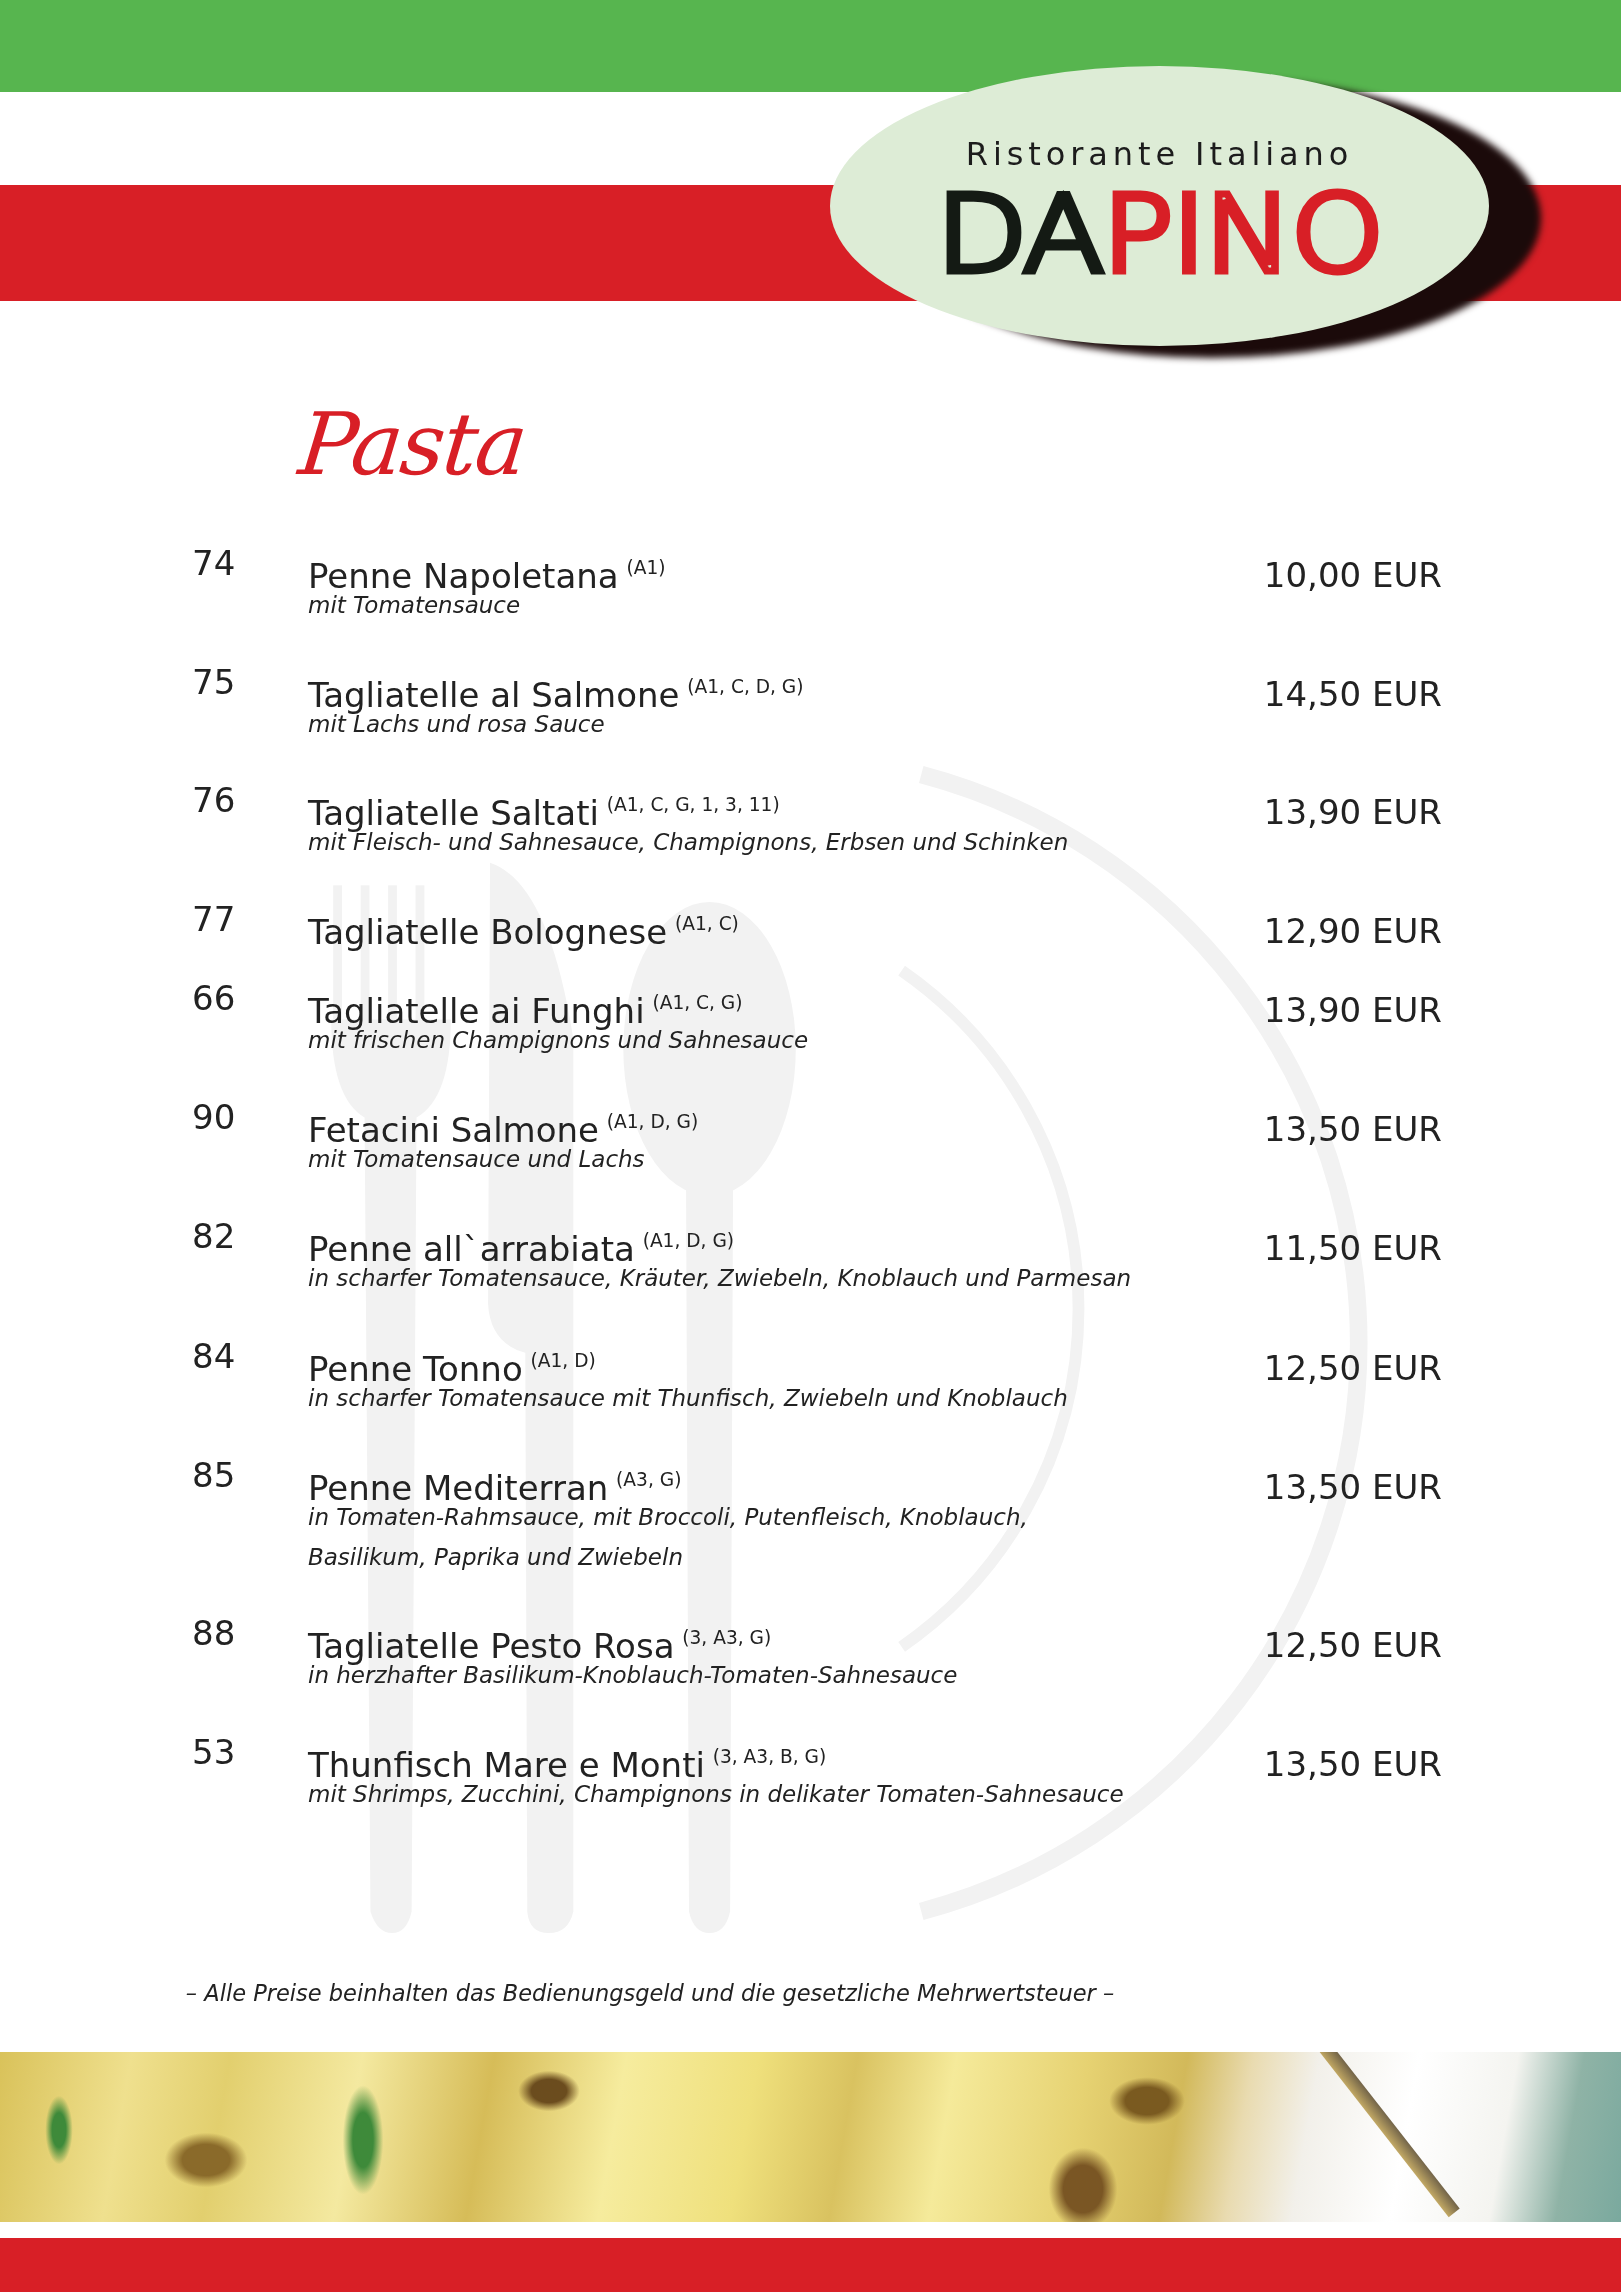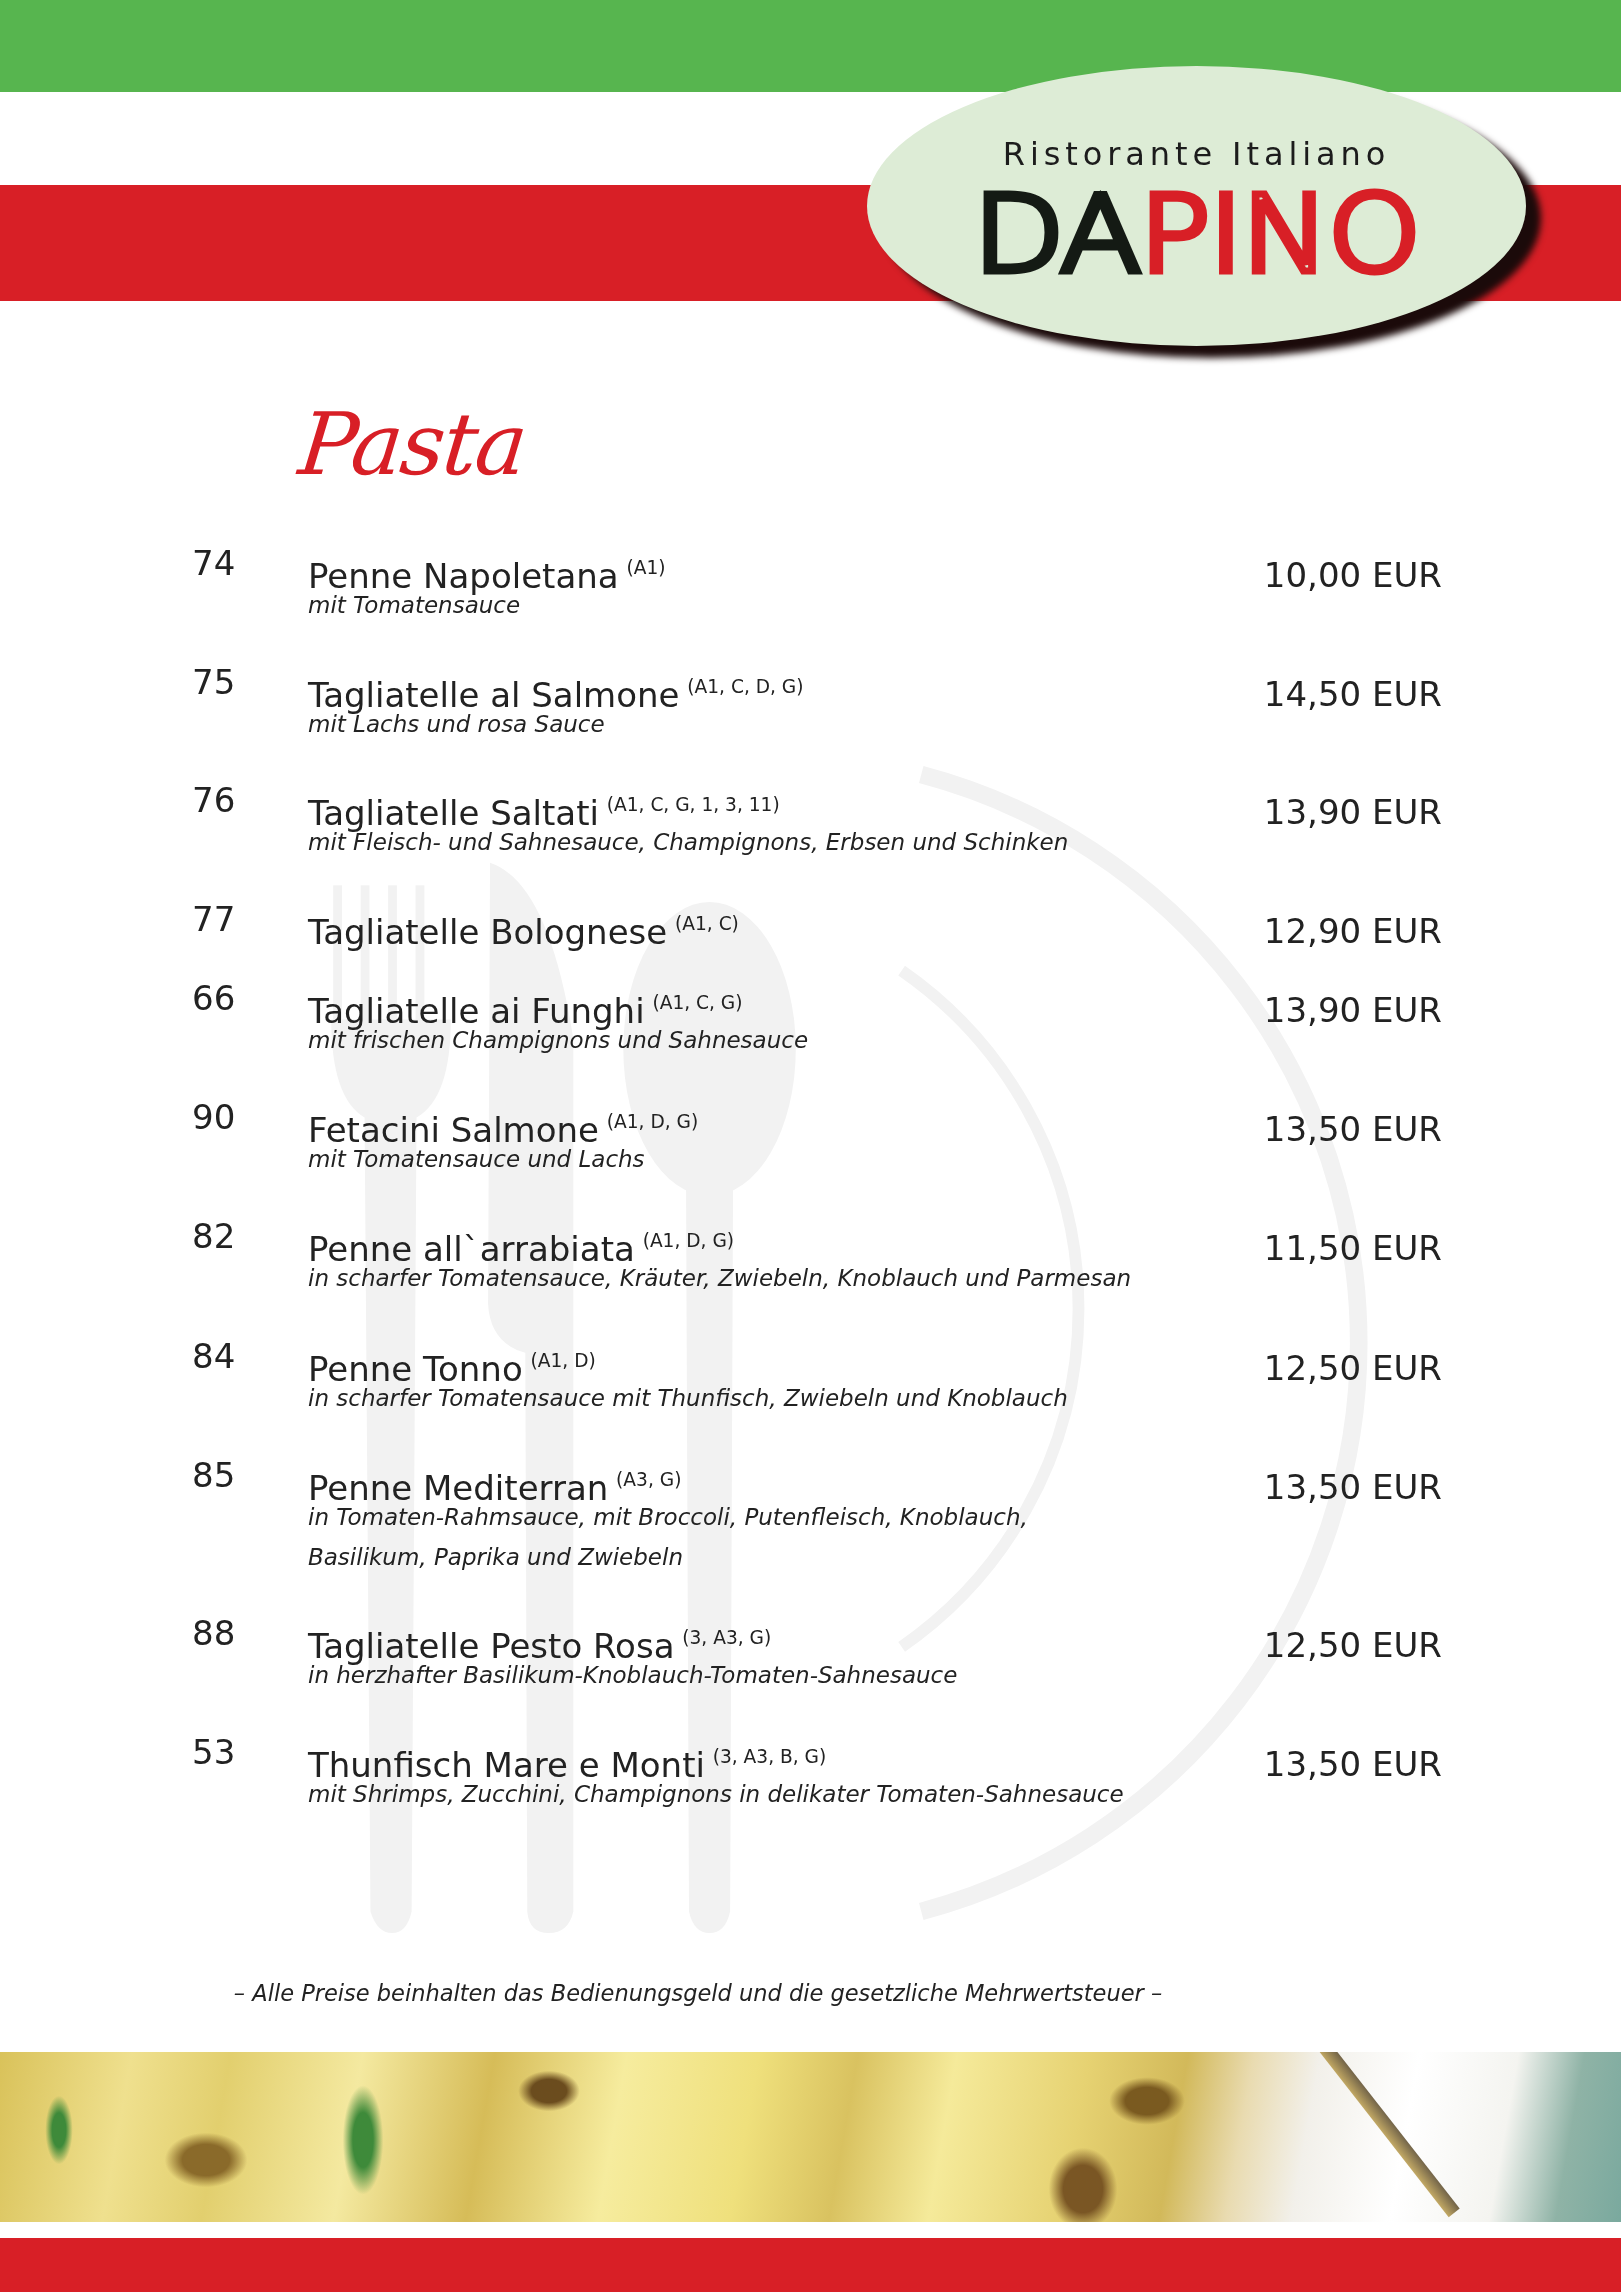--- a/index.html
+++ b/index.html
@@ -3,39 +3,39 @@
 <meta charset="utf-8">
 <style>
   html, body { margin:0; padding:0; }
   body { width:1621px; height:2293px; position:relative; overflow:hidden; background:#ffffff; font-family:"DejaVu Sans", sans-serif; color:#1e1e1e; }
   .band { position:absolute; left:0; width:1621px; }
   .band-green { top:0; height:92px; background:#57b54f; }
   .band-red-top { top:185px; height:116px; background:#d81f26; }
   .band-red-bottom { top:2238px; height:55px; background:#d81f26; }
 
   .logo-shadow { position:absolute; left:882px; top:78px; width:659px; height:280px; border-radius:50%; background:#1b0a0a; filter:blur(3.9px); }
-  .logo { position:absolute; left:867px; top:66px; width:659px; height:280px; border-radius:50%; background:#ddecd6; }
+  .logo { position:absolute; left:830px; top:66px; width:659px; height:280px; border-radius:50%; background:#ddecd6; }
   .logo-sub { position:absolute; left:0; width:100%; top:69px; text-align:center; font-family:"DejaVu Sans", sans-serif; font-size:32px; letter-spacing:4.9px; color:#1c1c1c; }
   .logo-name { position:absolute; left:106px; top:116px; height:114px; font-family:"DejaVu Sans", sans-serif; font-size:106px; line-height:106px; letter-spacing:-2px; font-weight:200; transform:scaleX(1.12); transform-origin:left top; }
   .logo-name .da { color:transparent; -webkit-text-stroke:6.9px #141a14; }
   .logo-name .pino { color:transparent; -webkit-text-stroke:6.9px #d81f26; }
 
   .heading { position:absolute; left:300px; top:394px; font-family:"DejaVu Serif", serif; font-style:italic; font-size:86px; color:#d81f26; transform:skewX(-6deg); letter-spacing:-2px; }
 
   .watermark { position:absolute; left:0; top:0; width:1621px; height:2293px; pointer-events:none; }
 
   .menu { position:absolute; left:0; top:0; width:1621px; }
   .item { position:absolute; left:0; width:1621px; }
   .num { position:absolute; left:192px; top:0; font-size:34px; line-height:43px; color:#222; }
   .name { position:absolute; left:308px; top:4px; font-size:34px; line-height:43px; color:#222; white-space:nowrap; }
   .allergens { font-size:18.6px; vertical-align:13.7px; margin-left:7.8px; color:#222; }
   .desc { position:absolute; left:308px; top:43px; width:931px; font-size:23px; line-height:40px; font-style:oblique; color:#222; }
   .price { position:absolute; right:179px; top:12px; font-size:34px; line-height:43px; color:#222; white-space:nowrap; }
 
-  .note { position:absolute; left:0; width:1300px; top:1980px; text-align:center; font-size:22.5px; font-style:oblique; color:#222;margin-left:48px; }
+  .note { position:absolute; left:0; width:1300px; top:1980px; text-align:center; font-size:22.5px; font-style:oblique; color:#222; }
 
   .photo { position:absolute; left:0; top:2052px; width:1621px; height:170px; overflow:hidden;
     background:
       radial-gradient(ellipse 59px 39px at 206px 108px, #8a6a2a 0%, #8a6a2a 40%, transparent 70%),
       radial-gradient(ellipse 54px 34px at 1147px 49px, #7a5a20 0%, #7a5a20 40%, transparent 70%),
       radial-gradient(ellipse 49px 59px at 1083px 137px, #7a5624 0%, #7a5624 40%, transparent 70%),
       radial-gradient(ellipse 44px 29px at 549px 39px, #6b4c1e 0%, #6b4c1e 40%, transparent 70%),
       radial-gradient(ellipse 29px 78px at 363px 88px, #3e8a3a 0%, #3e8a3a 35%, transparent 70%),
       radial-gradient(ellipse 19.6px 49px at 59px 78px, #3e8a3a 0%, #3e8a3a 35%, transparent 70%),
       linear-gradient(100deg, #d9c25a 0%, #efe08e 8%, #e2cf6e 14%, #f4e9a0 22%, #d6bc58 30%, #f6ec9e 38%, #efe07c 46%, #d9c260 52%, #f5ea9a 58%, #e6d272 66%, #d2b95a 72%, #e9dbb0 76%, #f2f0ea 80%, #ffffff 86%, #f4f4f0 92%, #8fb3a6 96%, #7aa99e 100%); }

